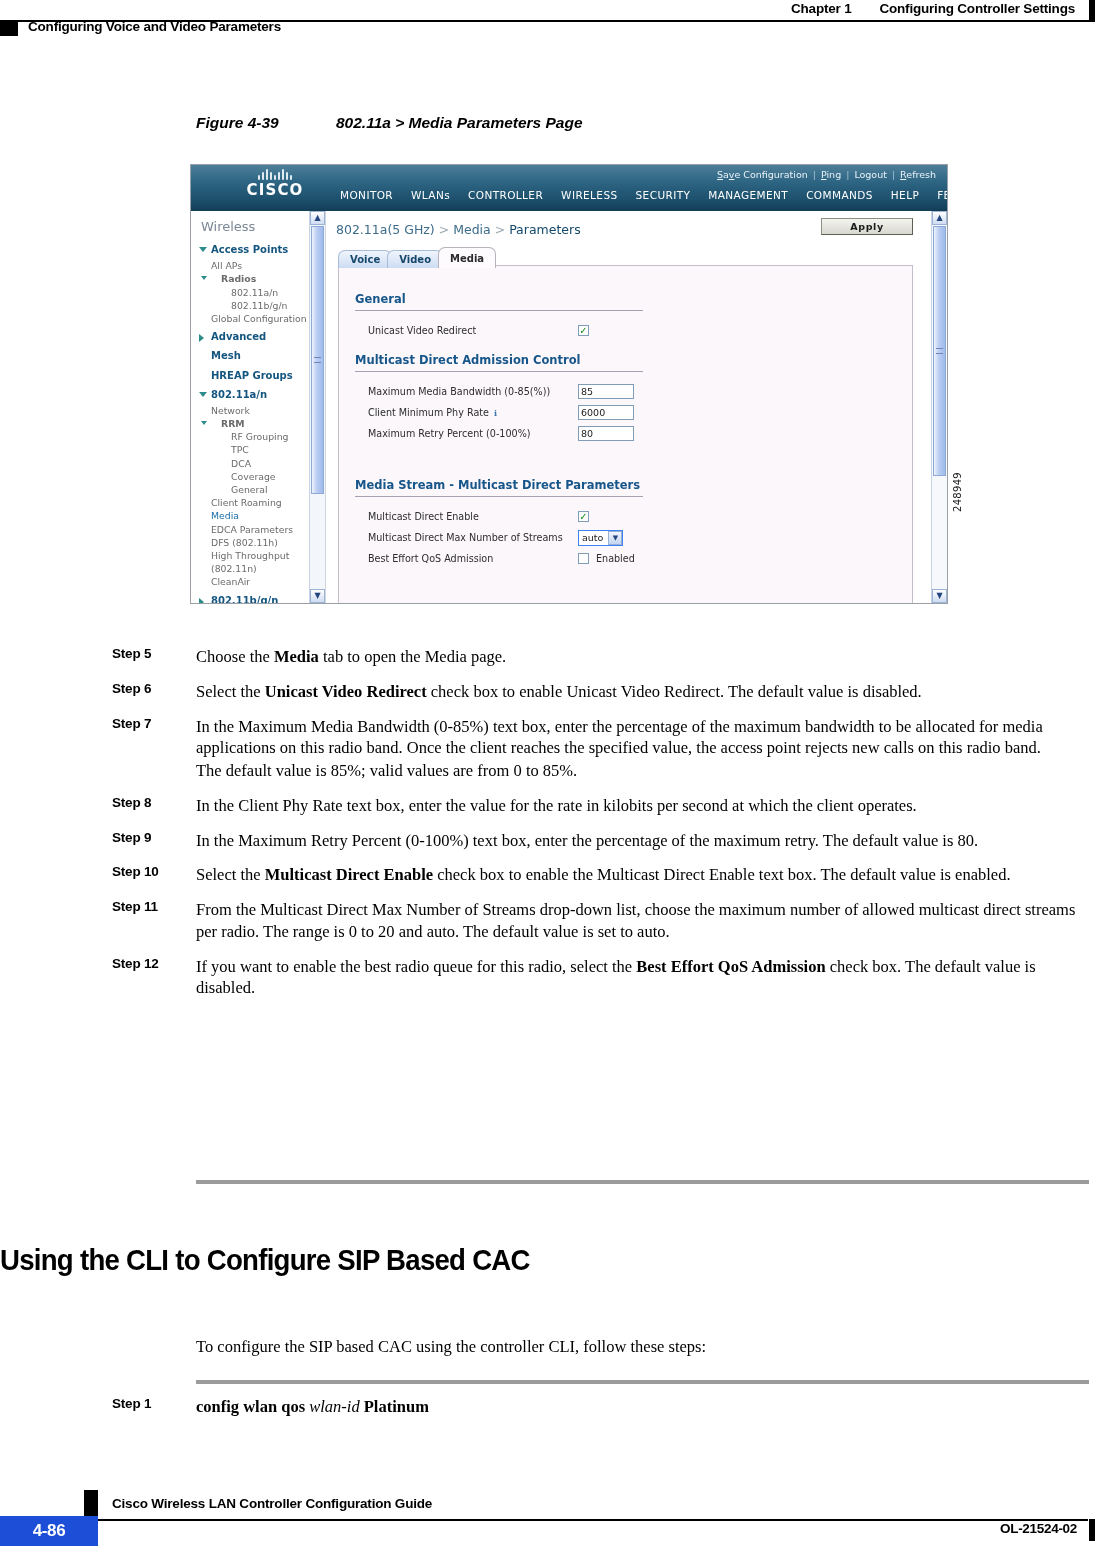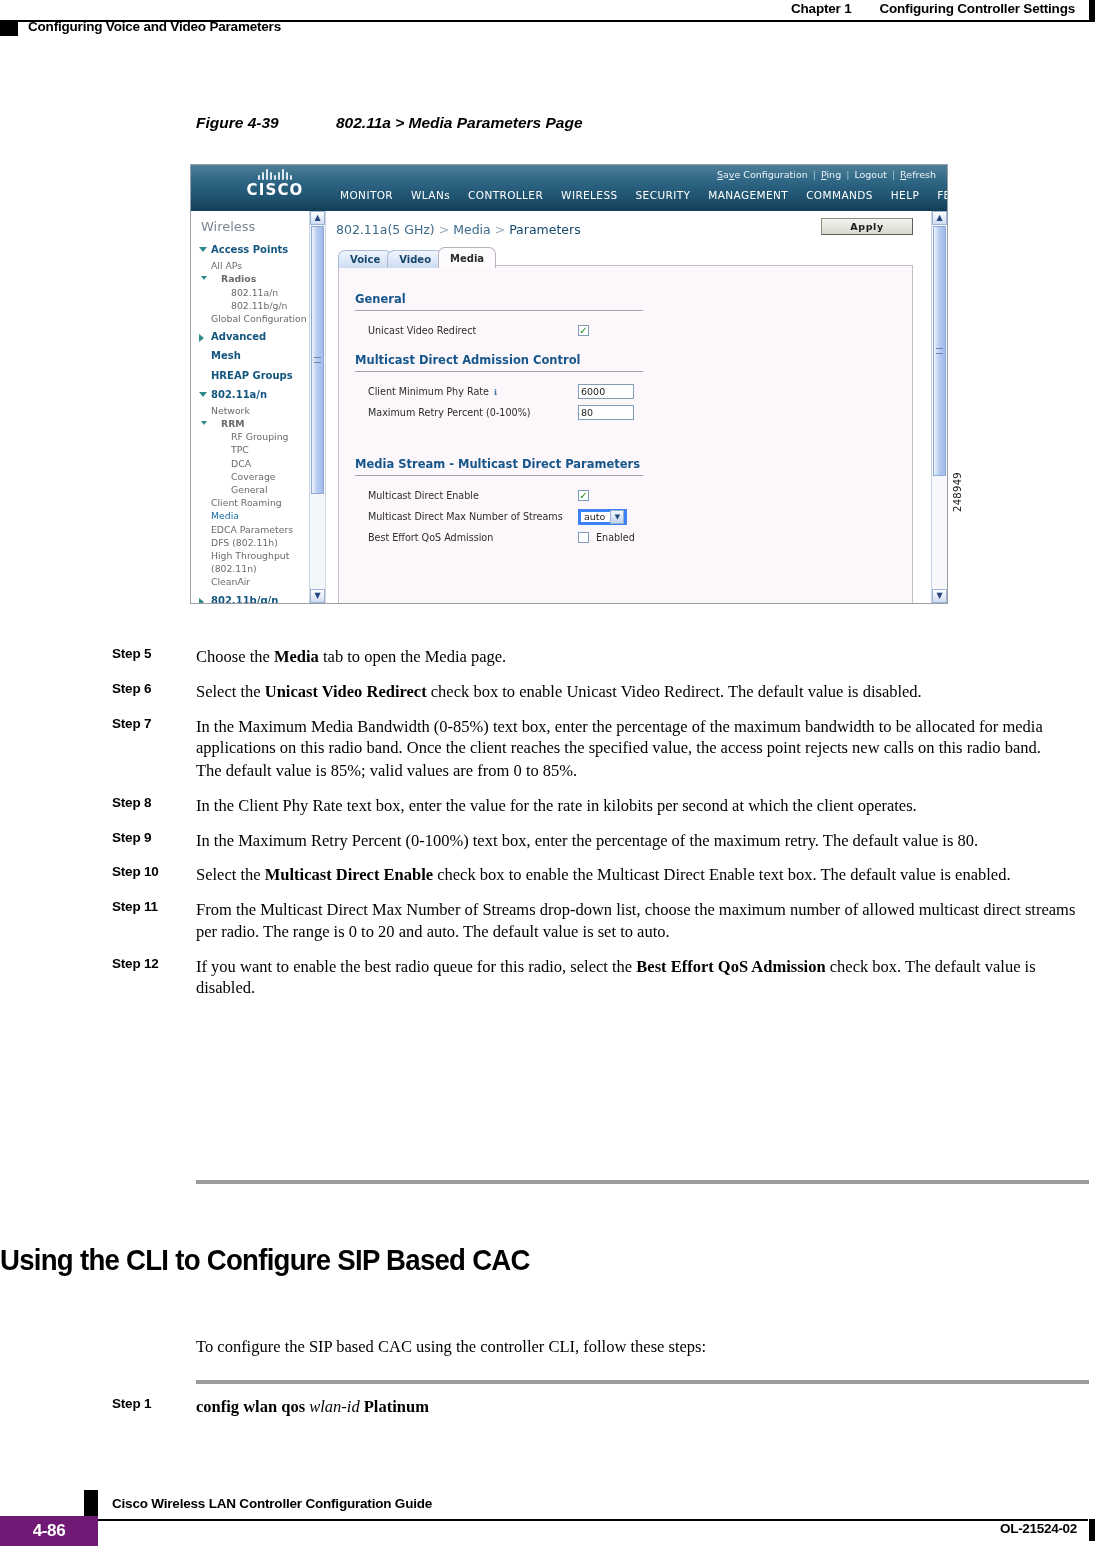--- a/index.html
+++ b/index.html
@@ -396,21 +396,21 @@
     background: #ffffff;
     box-sizing: border-box;
     font-size: 9.5px;
     color: #222;
     padding: 0 2px;
     display: flex; align-items: center;
     font-family: "DejaVu Sans", sans-serif;
   }
   .sel-box {
     height: 16px;
-    border: 3px solid #3b82f6;
+    border: 1px solid #3b82f6;
     background: #ffffff;
     box-sizing: border-box;
     display: flex; align-items: center;
     font-size: 9.5px;
     color: #222;
     padding-left: 3px;
   }
   .sel-box .arrow {
     width: 14px; height: 14px;
     margin-left: 5px;
@@ -541,21 +541,21 @@
     width: 990px;
     height: 2px;
     background: #000;
   }
   .footer-pagebox {
     position: absolute;
     left: 0px;
     top: 1516px;
     width: 98px;
     height: 30px;
-    background: #701a75;
+    background: #1d4ed8;
     color: #fff;
     font-family: "Liberation Sans", sans-serif;
     font-weight: bold;
     font-size: 17px;
     display: flex;
     align-items: center;
     justify-content: center;
     letter-spacing: -0.4px;
   }
   .footer-docid {
@@ -715,20 +715,24 @@
         <div class="sec-title">General</div>
         <div class="sec-rule"></div>
         <div class="frow">
           <div class="flabel">Unicast Video Redirect</div>
           <div class="cbox">✓</div>
         </div>
 
         <div class="sec-title" style="margin-top:12px">Multicast Direct Admission Control</div>
         <div class="sec-rule"></div>
         <div class="frow">
+          <div class="flabel">Maximum Media Bandwidth (0-85(%))</div>
+          <div class="tinput">85</div>
+        </div>
+        <div class="frow">
           <div class="flabel"><span>Client Minimum Phy Rate</span><span class="info-i">ℹ</span></div>
           <div class="tinput">6000</div>
         </div>
         <div class="frow">
           <div class="flabel">Maximum Retry Percent (0-100%)</div>
           <div class="tinput">80</div>
         </div>
 
         <div class="sec-title" style="margin-top:34px">Media Stream - Multicast Direct Parameters</div>
         <div class="sec-rule"></div>

